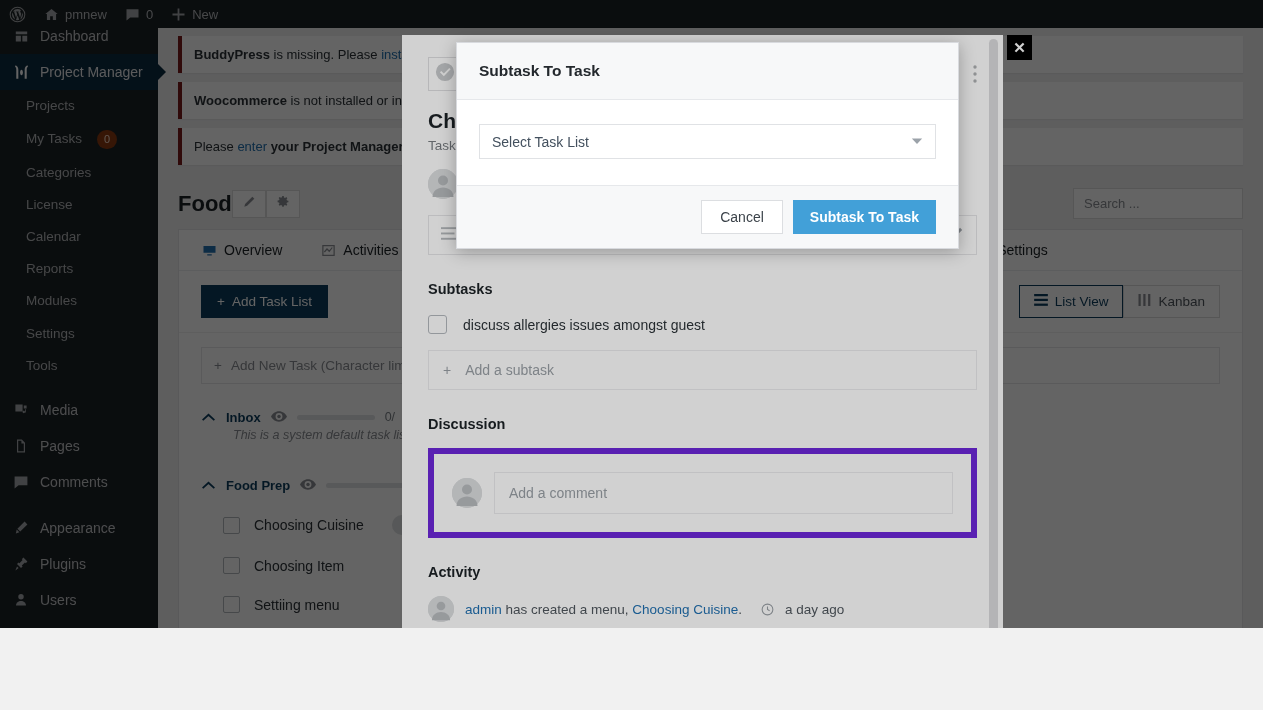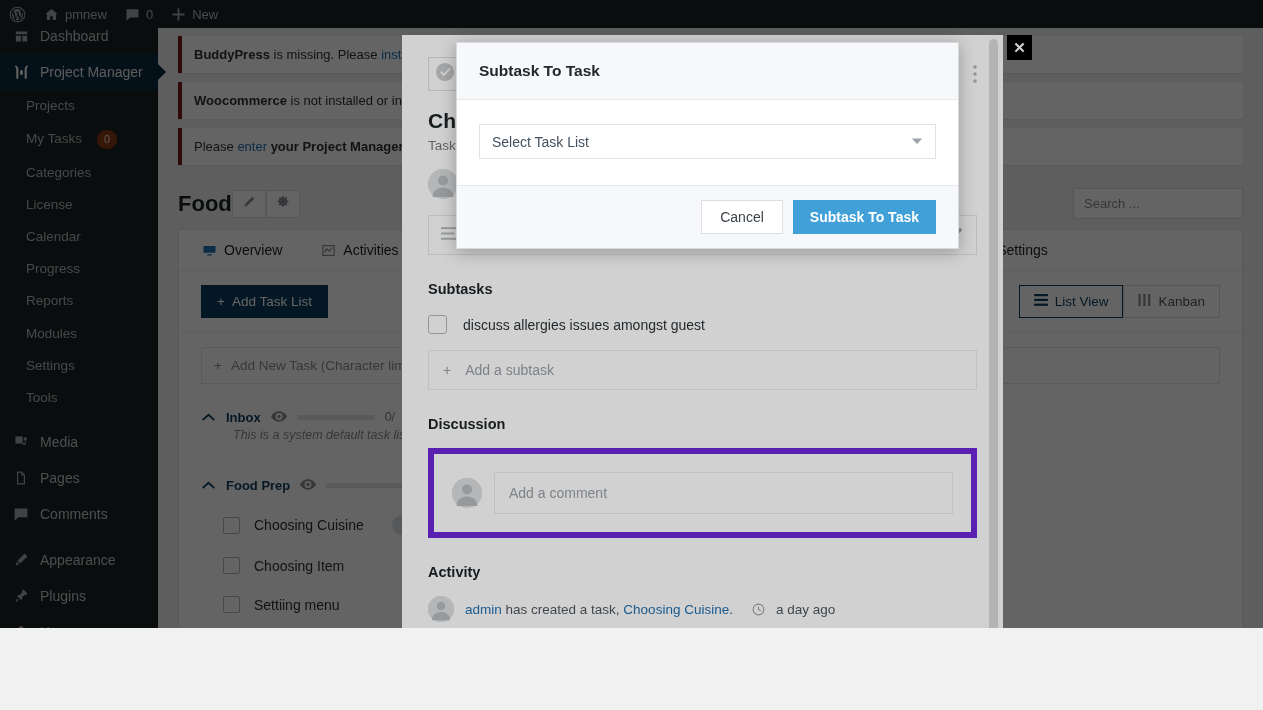--- a/index.html
+++ b/index.html
@@ -248,23 +248,20 @@
         <span class="badge">0</span>
       </div>
       <div class="s-item sub">
         <span class="s-label">Categories</span>
       </div>
       <div class="s-item sub">
         <span class="s-label">License</span>
       </div>
       <div class="s-item sub">
         <span class="s-label">Calendar</span>
-      </div>
-      <div class="s-item sub">
-        <span class="s-label">Progress</span>
       </div>
       <div class="s-item sub">
         <span class="s-label">Reports</span>
       </div>
       <div class="s-item sub">
         <span class="s-label">Modules</span>
       </div>
       <div class="s-item sub">
         <span class="s-label">Settings</span>
       </div>
@@ -585,21 +582,21 @@
 
       <div class="sec-title">Activity</div>
       <div class="act-row">
         <span class="avatar-md" style="width:26px;height:26px;">
           <svg width="26" height="26" viewBox="0 0 30 30">
               <circle cx="15" cy="15" r="15" fill="#dcdee0"></circle>
               <circle cx="15" cy="11.5" r="5" fill="#b9bcbf"></circle>
               <path d="M4.5 28c0-6 5-9.5 10.5-9.5S25.5 22 25.5 28z" fill="#b9bcbf"></path>
             </svg>
         </span>
-        <span><a href="#">admin</a><span> has created a task, </span><a href="#">Choosing Cuisine</a><span>.</span></span>
+        <span><a href="#">admin</a><span> has created a menu, </span><a href="#">Choosing Cuisine</a><span>.</span></span>
         <span class="clockic" style="margin-left:8px;">
           <svg width="13" height="13" viewBox="0 0 16 16" fill="none" stroke="#9aa0a6" stroke-width="1.3">
               <circle cx="8" cy="8" r="6.6"></circle>
               <path d="M8 4.4V8l2.6 1.6"></path>
             </svg>
         </span>
         <span>a day ago</span>
       </div>
     </div>
     <div class="tp-scroll"></div>

